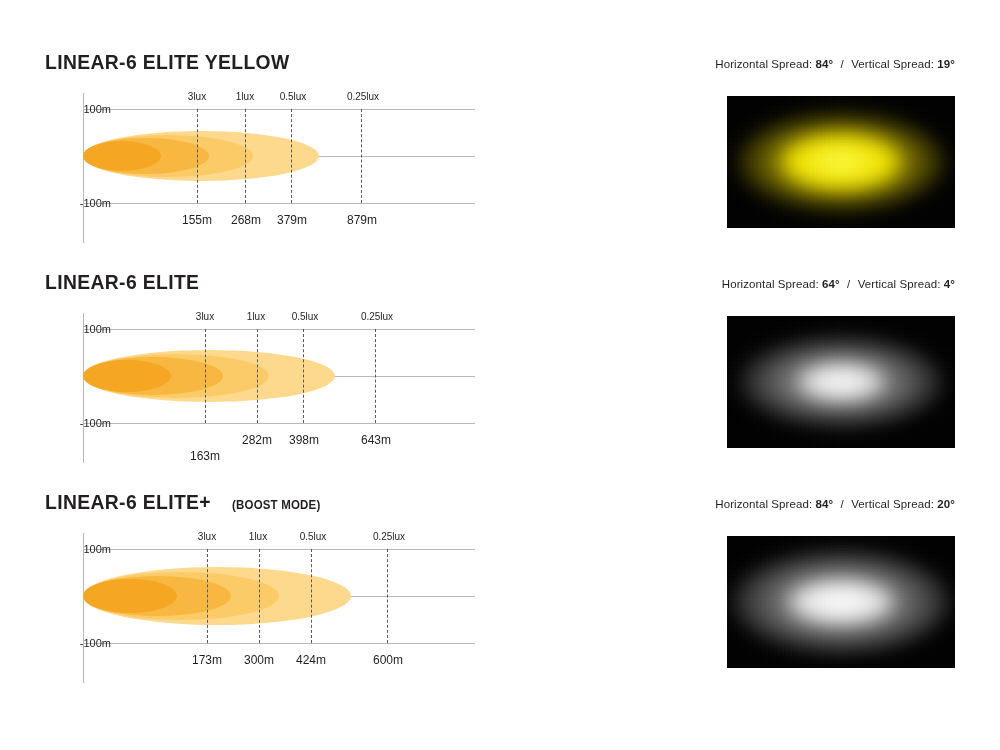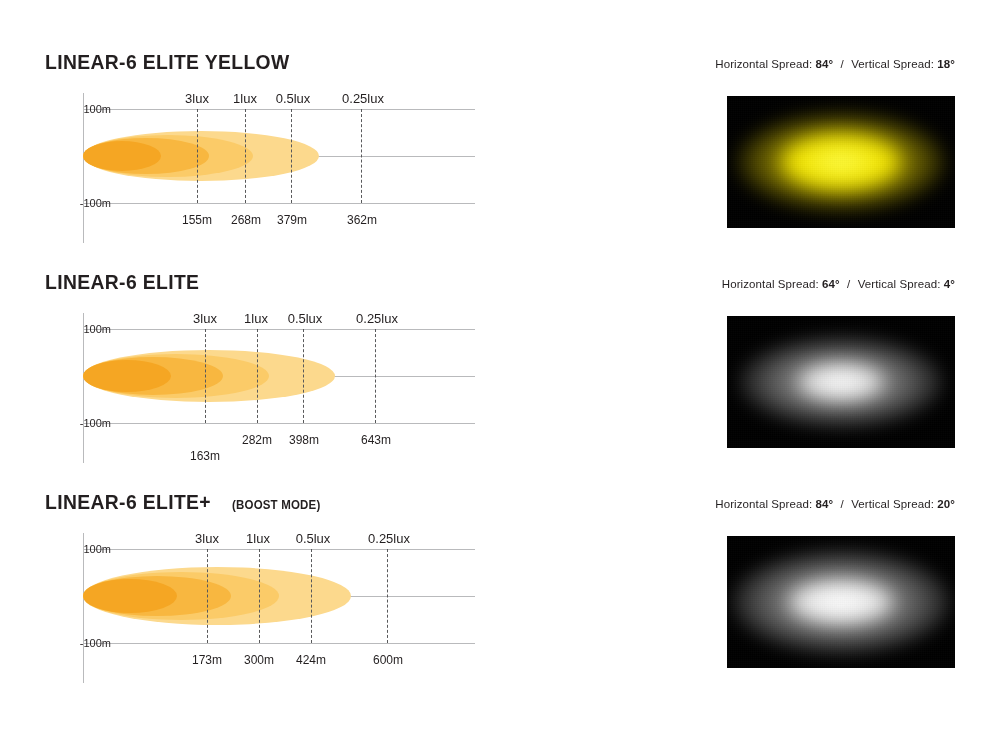--- a/index.html
+++ b/index.html
@@ -98,21 +98,21 @@
   .dashline {
     position: absolute;
     top: 16px;
     width: 0;
     border-left: 1px dashed #58595b;
     height: 94px;
   }
   .luxlab {
     position: absolute;
     top: -2px;
-    font-size: 13px;
+    font-size: 10px;
     color: #231f20;
     transform: translateX(-50%);
     white-space: nowrap;
   }
   .distlab {
     position: absolute;
     font-size: 12px;
     color: #231f20;
     transform: translateX(-50%);
     white-space: nowrap;
@@ -161,21 +161,21 @@
     <div class="title-row">
       <span class="title">LINEAR-6 ELITE YELLOW</span>
       <span class="title-sub"></span>
     </div>
 
     <div class="spread">
       <span class="lbl">Horizontal Spread:</span>
       <span class="val">84°</span>
       <span class="sep">/</span>
       <span class="lbl">Vertical Spread:</span>
-      <span class="val">18°</span>
+      <span class="val">19°</span>
     </div>
 
     <div class="diagram">
       <div class="axis-v"></div>
       <div class="grid-line" style="top:16px"></div>
       <div class="grid-line" style="top:63px"></div>
       <div class="grid-line" style="top:110px"></div>
 
       <div class="ylab" style="top:10px">100m</div>
       <div class="ylab" style="top:57px">0m</div>
@@ -194,21 +194,21 @@
       <div class="dashline" style="left:316px"></div>
 
       <div class="luxlab" style="left:152px">3lux</div>
       <div class="luxlab" style="left:200px">1lux</div>
       <div class="luxlab" style="left:248px">0.5lux</div>
       <div class="luxlab" style="left:318px">0.25lux</div>
 
       <div class="distlab" style="left:152px; top:120px">155m</div>
       <div class="distlab" style="left:201px; top:120px">268m</div>
       <div class="distlab" style="left:247px; top:120px">379m</div>
-      <div class="distlab" style="left:317px; top:120px">362m</div>
+      <div class="distlab" style="left:317px; top:120px">879m</div>
     </div>
 
     <div class="photo">
       <div class="glow" style="width:210px;height:100px;background:radial-gradient(ellipse at center, rgba(242,228,0,0.95) 0%, rgba(225,205,0,0.55) 45%, rgba(120,108,0,0.18) 72%, rgba(0,0,0,0) 100%);"></div>
       <div class="glow" style="width:118px;height:52px;background:radial-gradient(ellipse at center, #ffff4d 0%, #f2e400 55%, rgba(242,228,0,0) 100%);"></div>
       <div class="noise"></div>
     </div>
   </div>
 
   <div class="section sec2">

